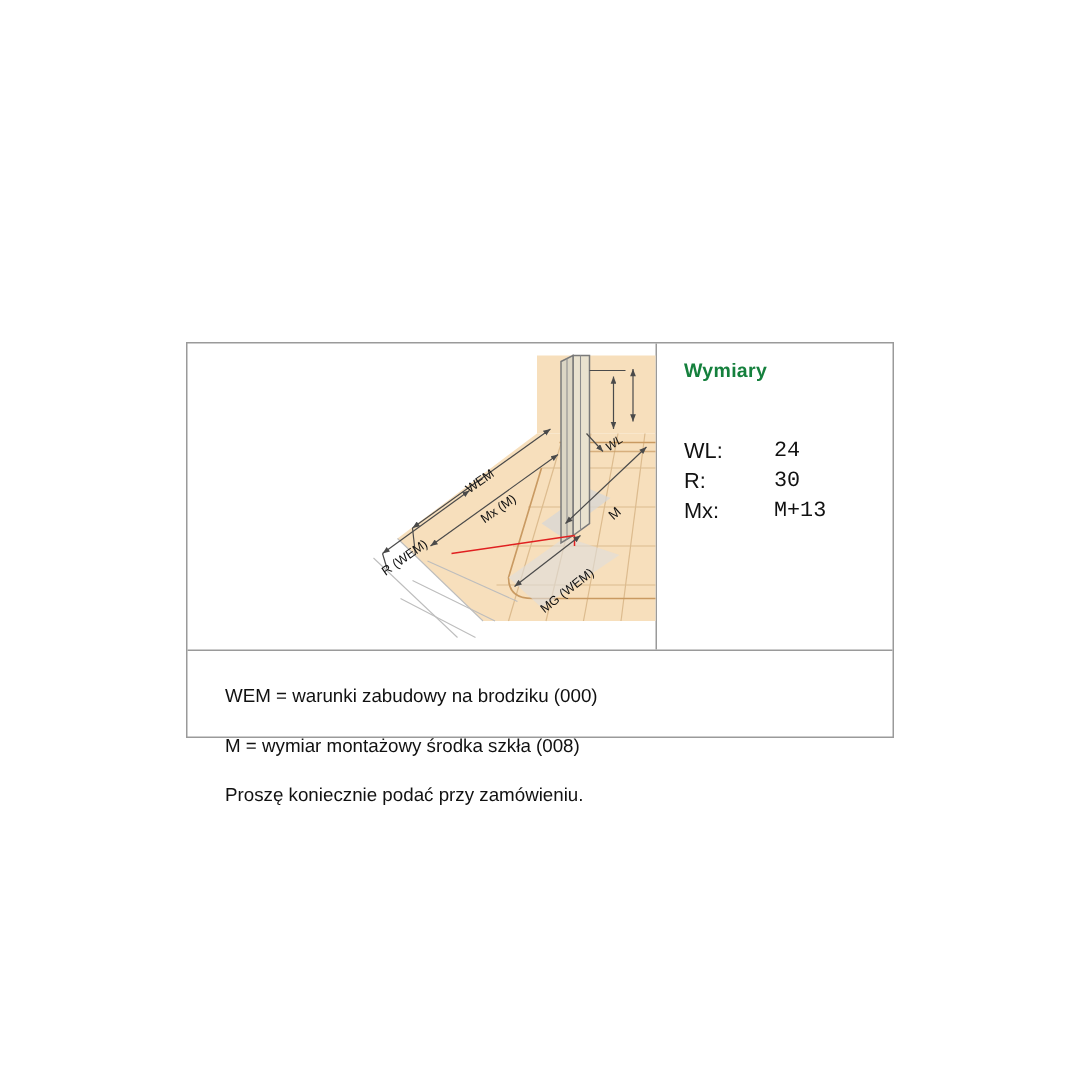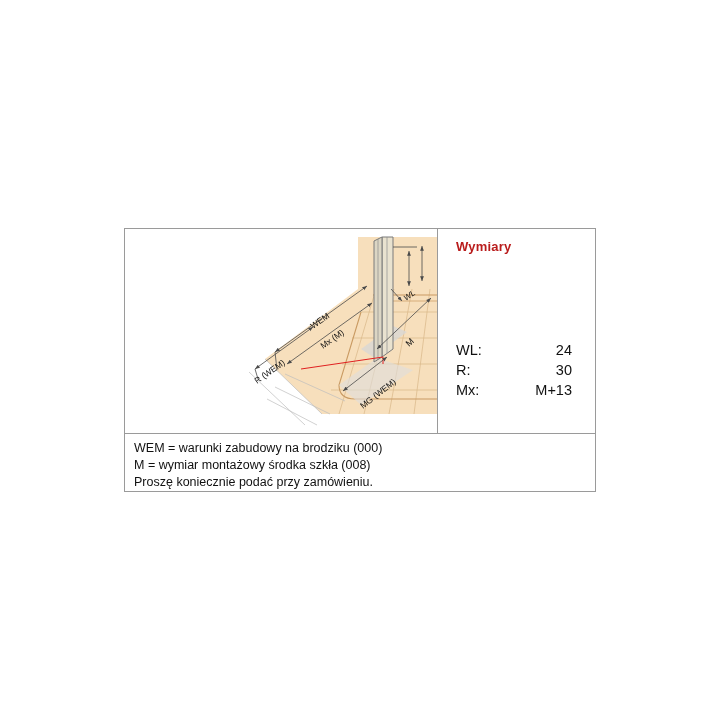--- a/index.html
+++ b/index.html
@@ -48,56 +48,57 @@
     position: absolute;
     left: 313px; top: 0;
     right: 0;
     height: 204px;
     box-sizing: border-box;
     padding: 10px 0 0 18px;
   }
   .dims-title {
     font-size: 13px;
     font-weight: bold;
-    color: #b91c1c;
+    color: #15803d;
     letter-spacing: 0.2px;
   }
   .dims-table {
-    margin-top: 87px;
+    margin-top: 38px;
     border-collapse: collapse;
   }
   .dims-table td {
     font-size: 14.5px;
     color: #111;
     padding: 1px 0 2px 0;
     line-height: 1.18;
   }
   .dims-table td.k {
     width: 52px;
     text-align: left;
   }
   .dims-table td.v {
-    text-align: right;
+    text-align: left;
     padding-left: 8px;
     min-width: 56px;
+    font-family: Liberation Mono, monospace;
   }
 
   
   .notes-pane {
     position: absolute;
     left: 0;
     top: 204px;
     width: 100%;
     height: 59px;
     box-sizing: border-box;
     border-top: 1px solid #9a9a9a;
     padding: 6px 0 0 9px;
   }
   .notes-pane p {
-    margin: 0;
+    margin: 16px;
     font-size: 12.5px;
     color: #111;
     line-height: 1.35;
   }
 
   svg { display: block; }
 </style>
 </head>
 <body>
 

